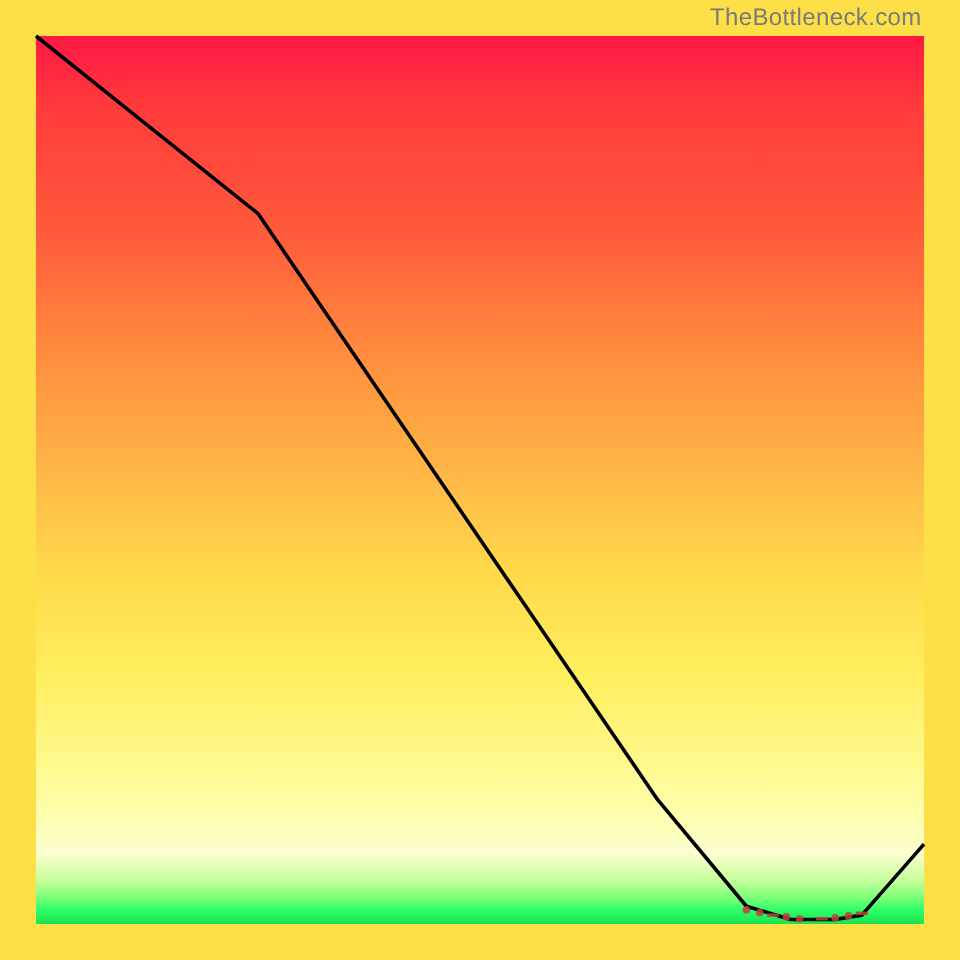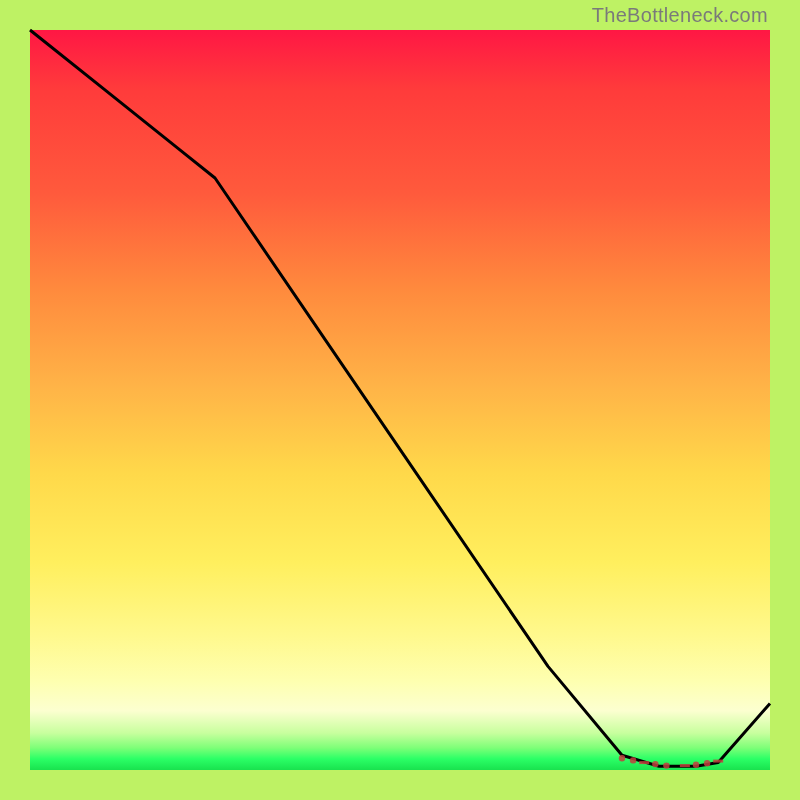--- a/index.html
+++ b/index.html
@@ -7,21 +7,21 @@
     padding: 0;
     width: 800px;
     height: 800px;
     background: #000;
     overflow: hidden;
   }
   .chart-container {
     position: relative;
     width: 800px;
     height: 800px;
-    background: #bef264;
+    background: #fde047;
   }
   .plot-area {
     position: absolute;
     left: 30px;
     top: 30px;
     width: 740px;
     height: 740px;
     
     background: linear-gradient(to bottom,
       #ff1744 0%,

